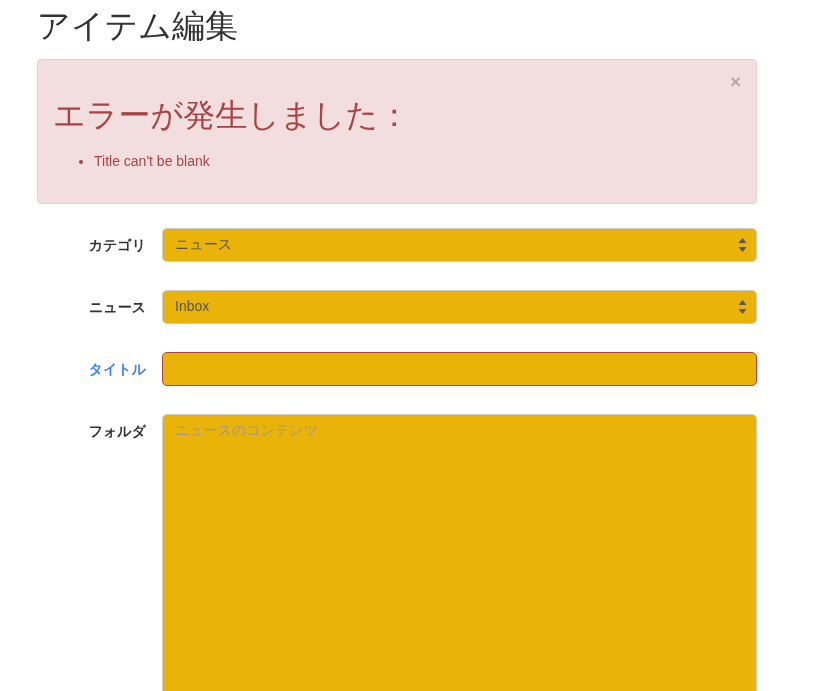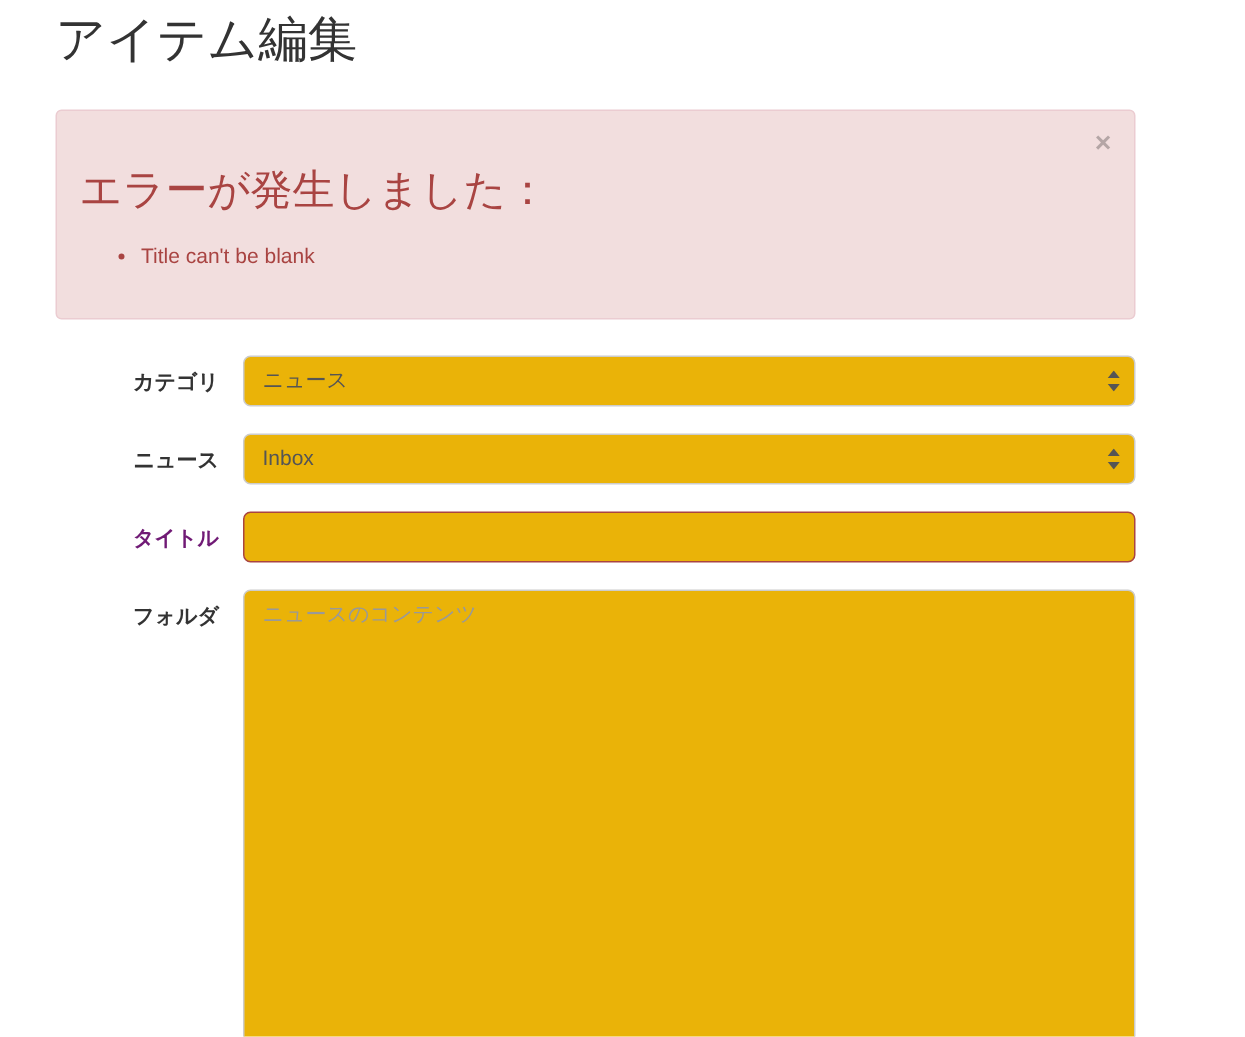--- a/index.html
+++ b/index.html
@@ -15,35 +15,35 @@
     overflow: hidden;
   }
   .page {
     margin-left: 37px;
     width: 720px;
   }
   .page-title {
     font-size: 33px;
     font-weight: 500;
     color: #333333;
-    margin: 8px 0 29px 0;
+    margin: 8px 0 15px 0;
     line-height: 1.1;
   }
   
   .alert-danger {
     position: relative;
     background: #f2dede;
     border: 1px solid #ebccd1;
     border-radius: 4px;
     color: #a94442;
     padding: 15px;
     margin-bottom: 24px;
   }
   .alert-heading {
-    font-size: 28px;
+    font-size: 32px;
     font-weight: 400;
     margin: 20px 0 10px 0;
     line-height: 1.25;
   }
   .alert-errors {
     margin: 0;
     padding-left: 25px;
     font-size: 14px;
     line-height: 1.5;
   }
@@ -59,33 +59,33 @@
     line-height: 1;
     color: #000000;
     opacity: 0.25;
     cursor: pointer;
     padding: 0;
   }
   
   .form-group {
     display: flex;
     align-items: flex-start;
-    margin-bottom: 18px;
+    margin-bottom: 28px;
   }
   .control-label {
     width: 109px;
     flex: none;
     text-align: right;
     font-size: 14px;
     font-weight: 700;
     color: #333333;
     padding-top: 8px;
     line-height: 1.42;
   }
-  .control-label.has-error { color: #701a75; }
+  .control-label.has-error { color: #3b82f6; }
   .control-col {
     flex: 1;
     margin-left: 16px;
     position: relative;
   }
   .form-control {
     display: block;
     width: 100%;
     height: 34px;
     padding: 6px 12px;

